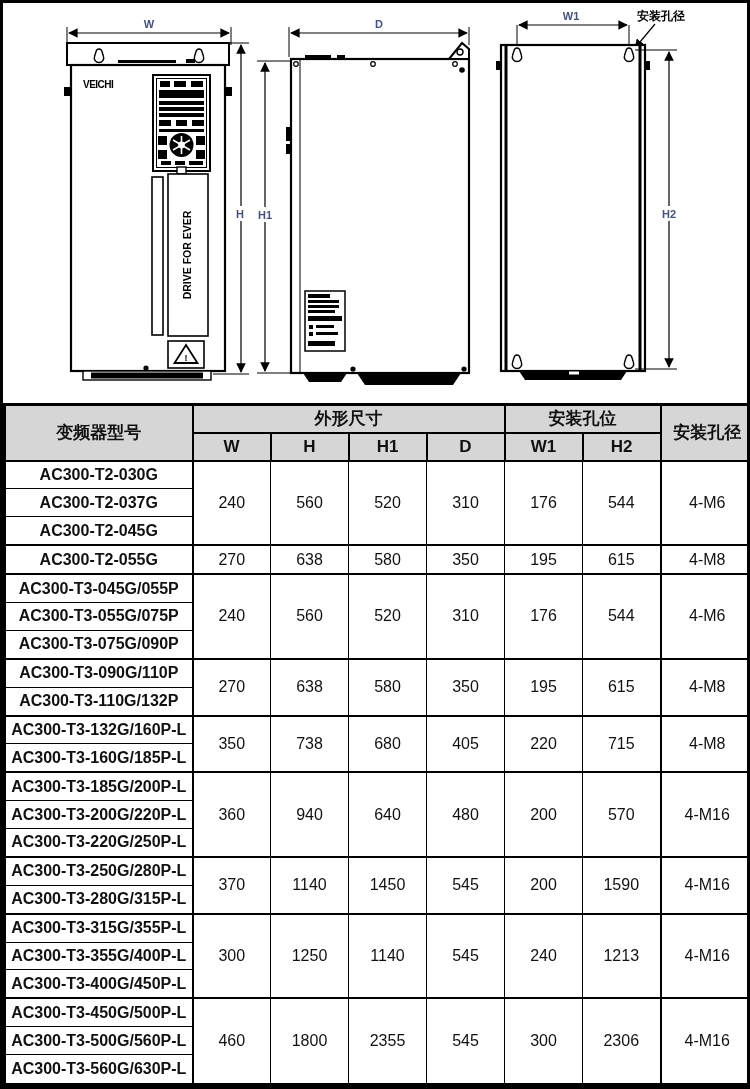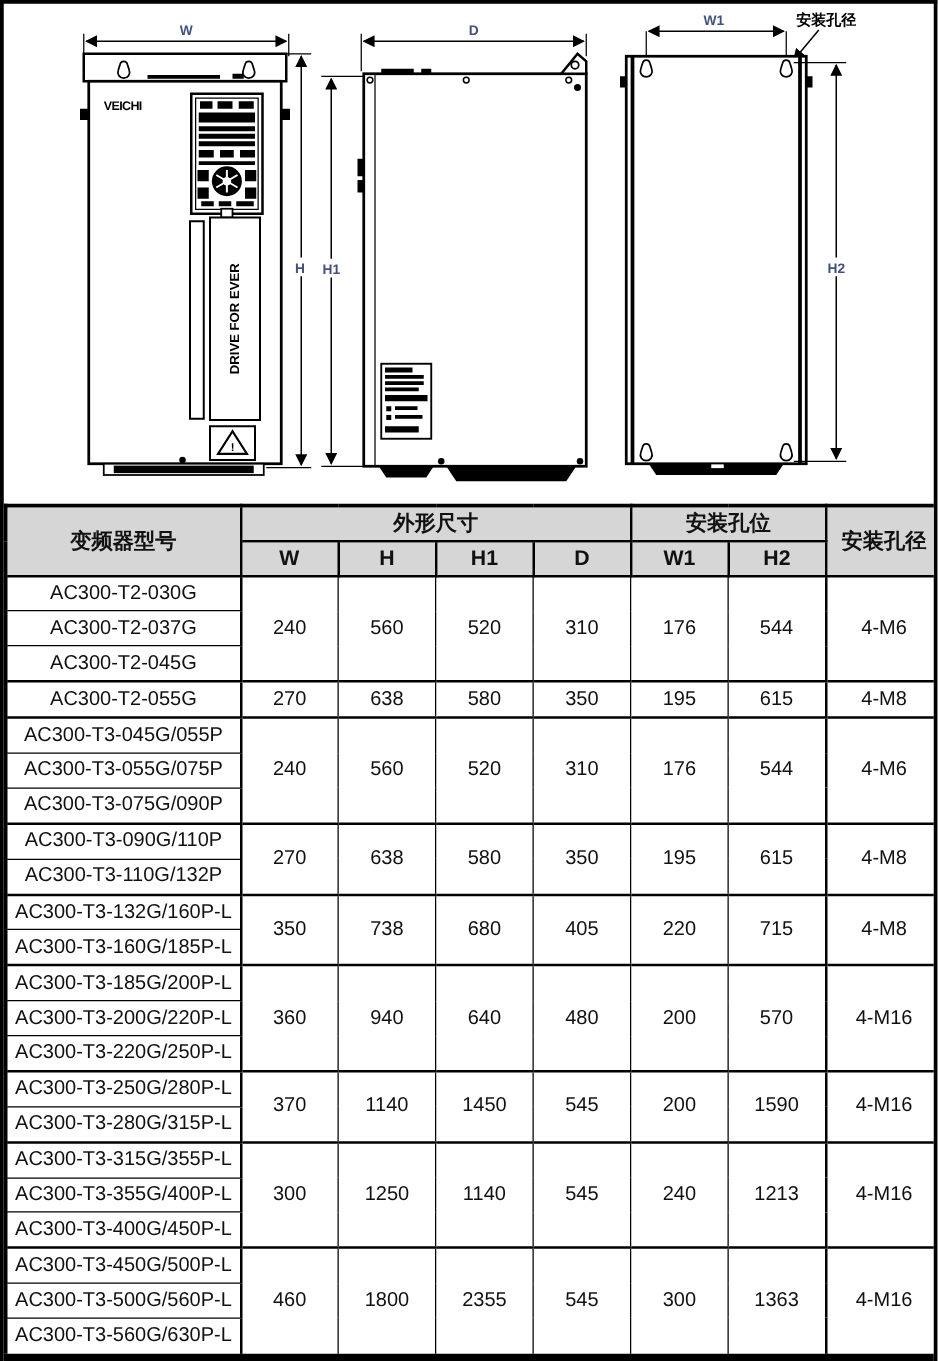--- a/index.html
+++ b/index.html
@@ -22,21 +22,21 @@
     border:3px solid var(--ink);border-bottom:6px solid var(--ink);
   }
   table.spec th,table.spec td{
     border:1px solid var(--ink);text-align:center;vertical-align:middle;
     font-size:16px;color:#111;padding:0 2px;overflow:hidden;white-space:nowrap;
   }
   table.spec thead th{
     background:var(--header-bg);font-weight:bold;font-size:17px;border:2px solid var(--ink);
   }
   table.spec thead tr{height:28px;}
-  table.spec td.model{border-right:2px solid var(--ink);}
+  table.spec td.model{border-right:2px solid var(--ink);font-weight:bold;}
   table.spec td.hole{border-left:2px solid var(--ink);}
   table.spec tr.group-start td{border-top:2px solid var(--ink);}
   col.c-model{width:188px;} col.c-dim{width:78px;} col.c-hole{width:94px;}
   
   text{font-family:"Liberation Sans",sans-serif;}
   .dimlab{fill:var(--dim-color);font-size:11px;font-weight:bold;}
   .cnlab{fill:#000;font-size:12px;font-weight:bold;}
 </style>
 </head>
 <body>
@@ -357,21 +357,21 @@
         <tr>
           <td class="model">AC300-T3-400G/450P-L</td>
         </tr>
         <tr class="group-start">
           <td class="model">AC300-T3-450G/500P-L</td>
           <td rowspan="3">460</td>
           <td rowspan="3">1800</td>
           <td rowspan="3">2355</td>
           <td rowspan="3">545</td>
           <td rowspan="3">300</td>
-          <td rowspan="3">1363</td>
+          <td rowspan="3">2306</td>
           <td rowspan="3" class="hole">4-M16</td>
         </tr>
         <tr>
           <td class="model">AC300-T3-500G/560P-L</td>
         </tr>
         <tr>
           <td class="model">AC300-T3-560G/630P-L</td>
         </tr>
       </tbody>
   </table>

